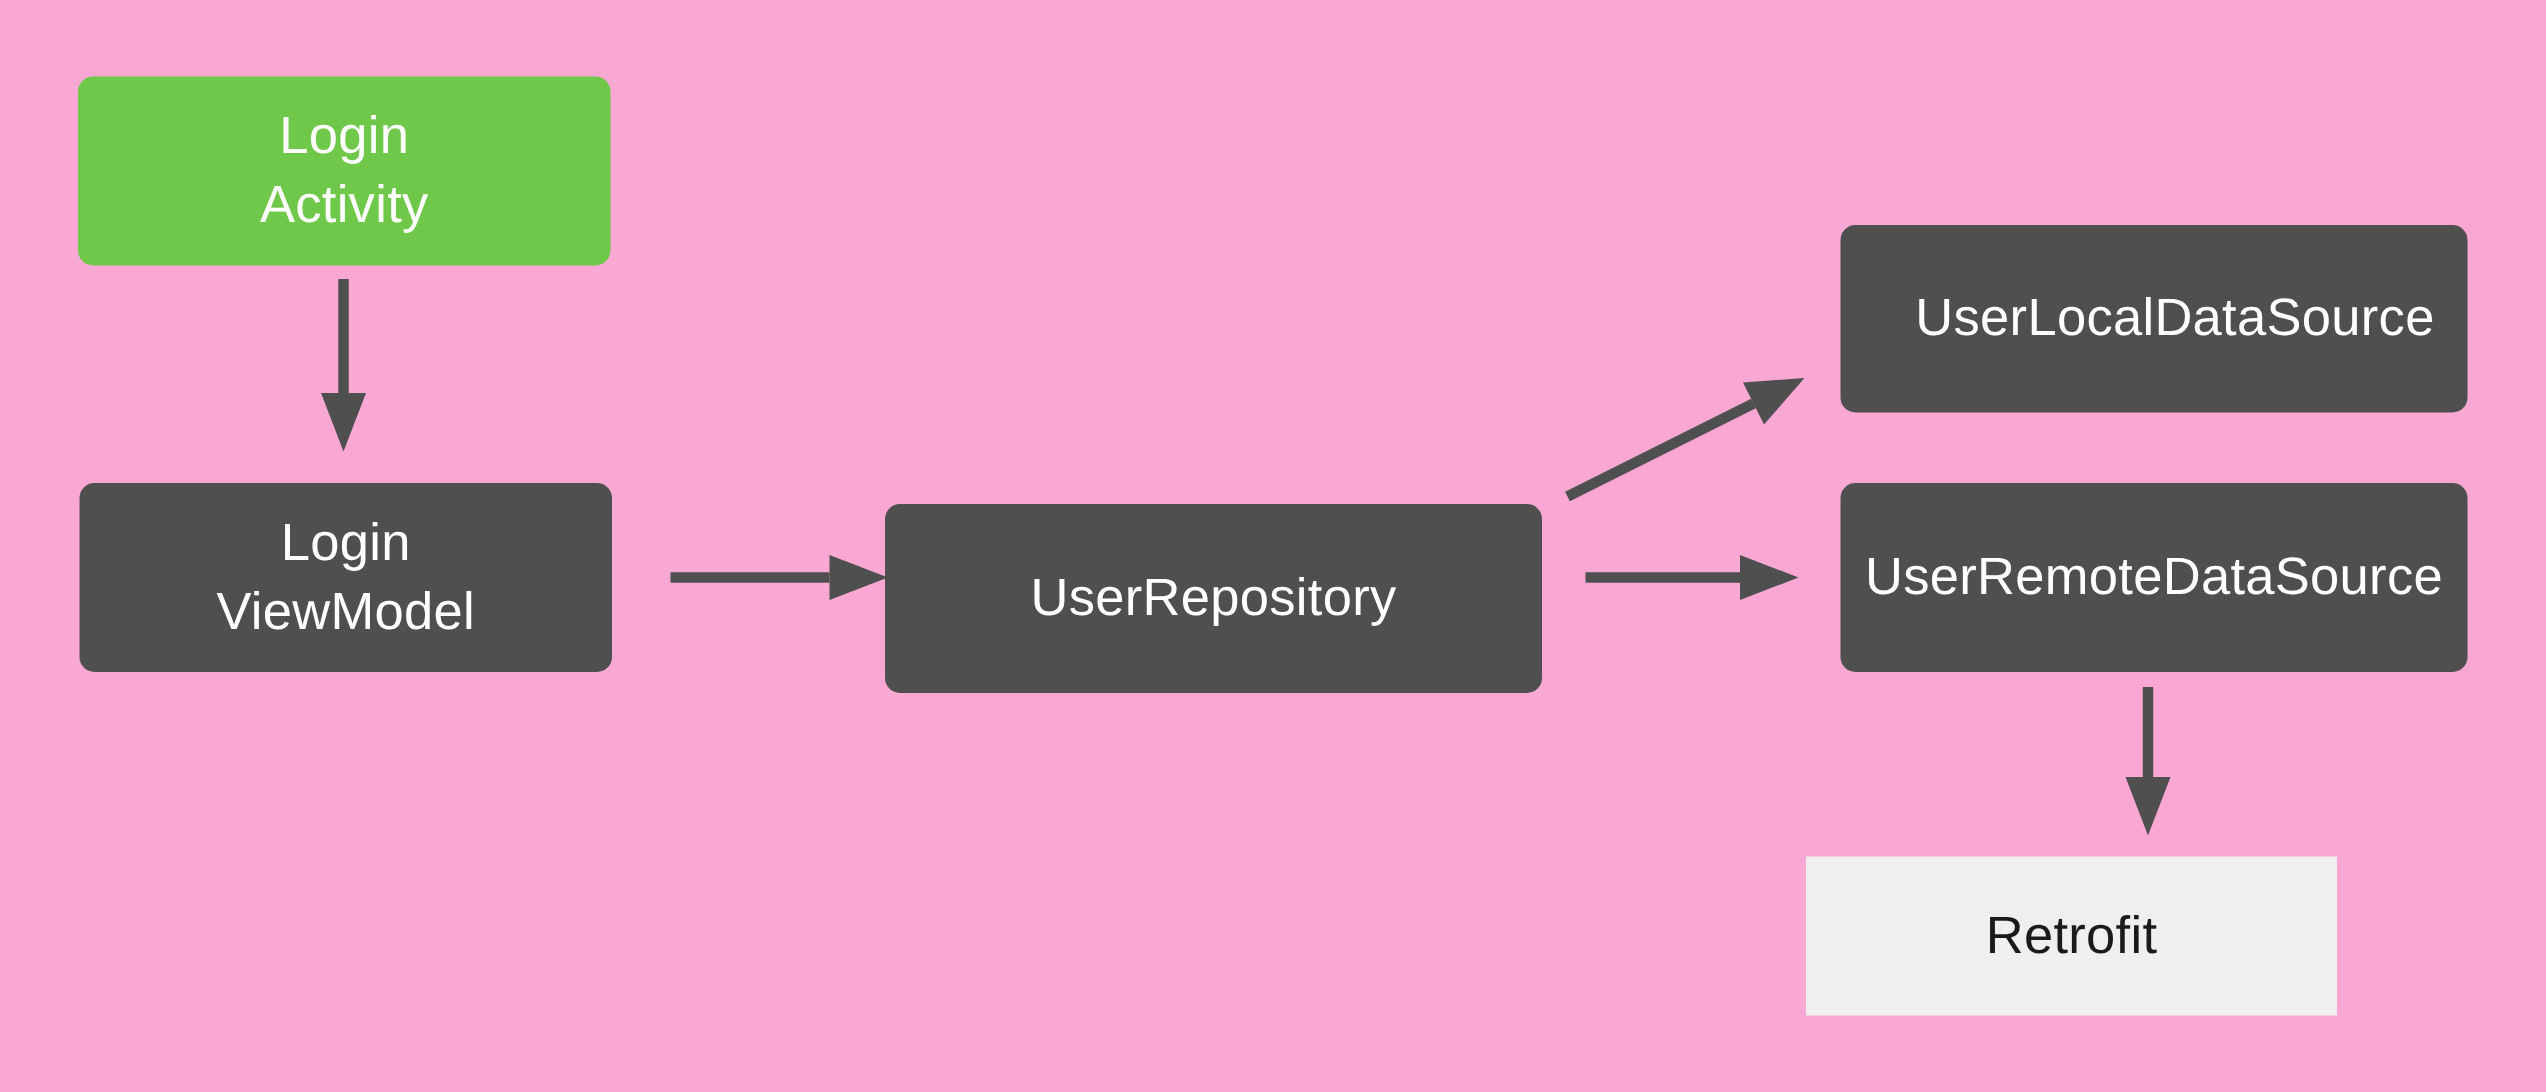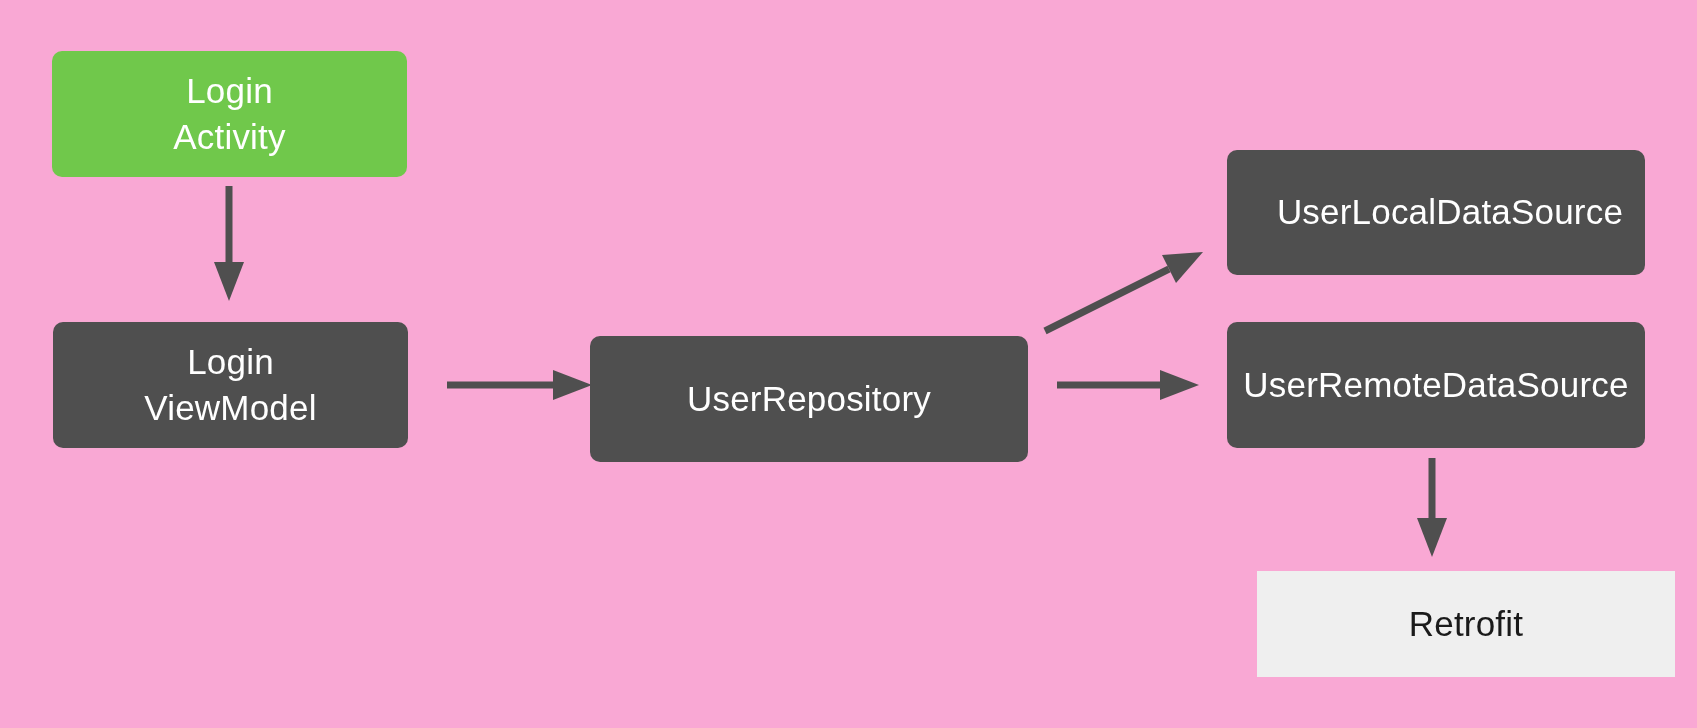--- a/index.html
+++ b/index.html
@@ -31,21 +31,21 @@
     font-weight: 400;
     letter-spacing: 0.2px;
   }
   .node.square { border-radius: 0; }
 
   #node-login-activity        { left: 52px;   top: 51px;  width: 355px; height: 126px; }
   #node-login-viewmodel       { left: 53px;   top: 322px; width: 355px; height: 126px; }
   #node-user-repository       { left: 590px;  top: 336px; width: 438px; height: 126px; }
   #node-user-local-source     { left: 1227px; top: 150px; width: 418px; height: 125px; padding-left: 28px; }
   #node-user-remote-source    { left: 1227px; top: 322px; width: 418px; height: 126px; }
-  #node-retrofit              { left: 1257px; top: 571px; width: 418px; height: 106px; }
+  #node-retrofit              { left: 1204px; top: 571px; width: 354px; height: 106px; }
 
   #arrow-layer {
     position: absolute;
     left: 0; top: 0;
     width: 100%; height: 100%;
     pointer-events: none;
   }
   .arrow-line {
     stroke: var(--arrow-color, #4F4F4F);
     stroke-width: 7;

